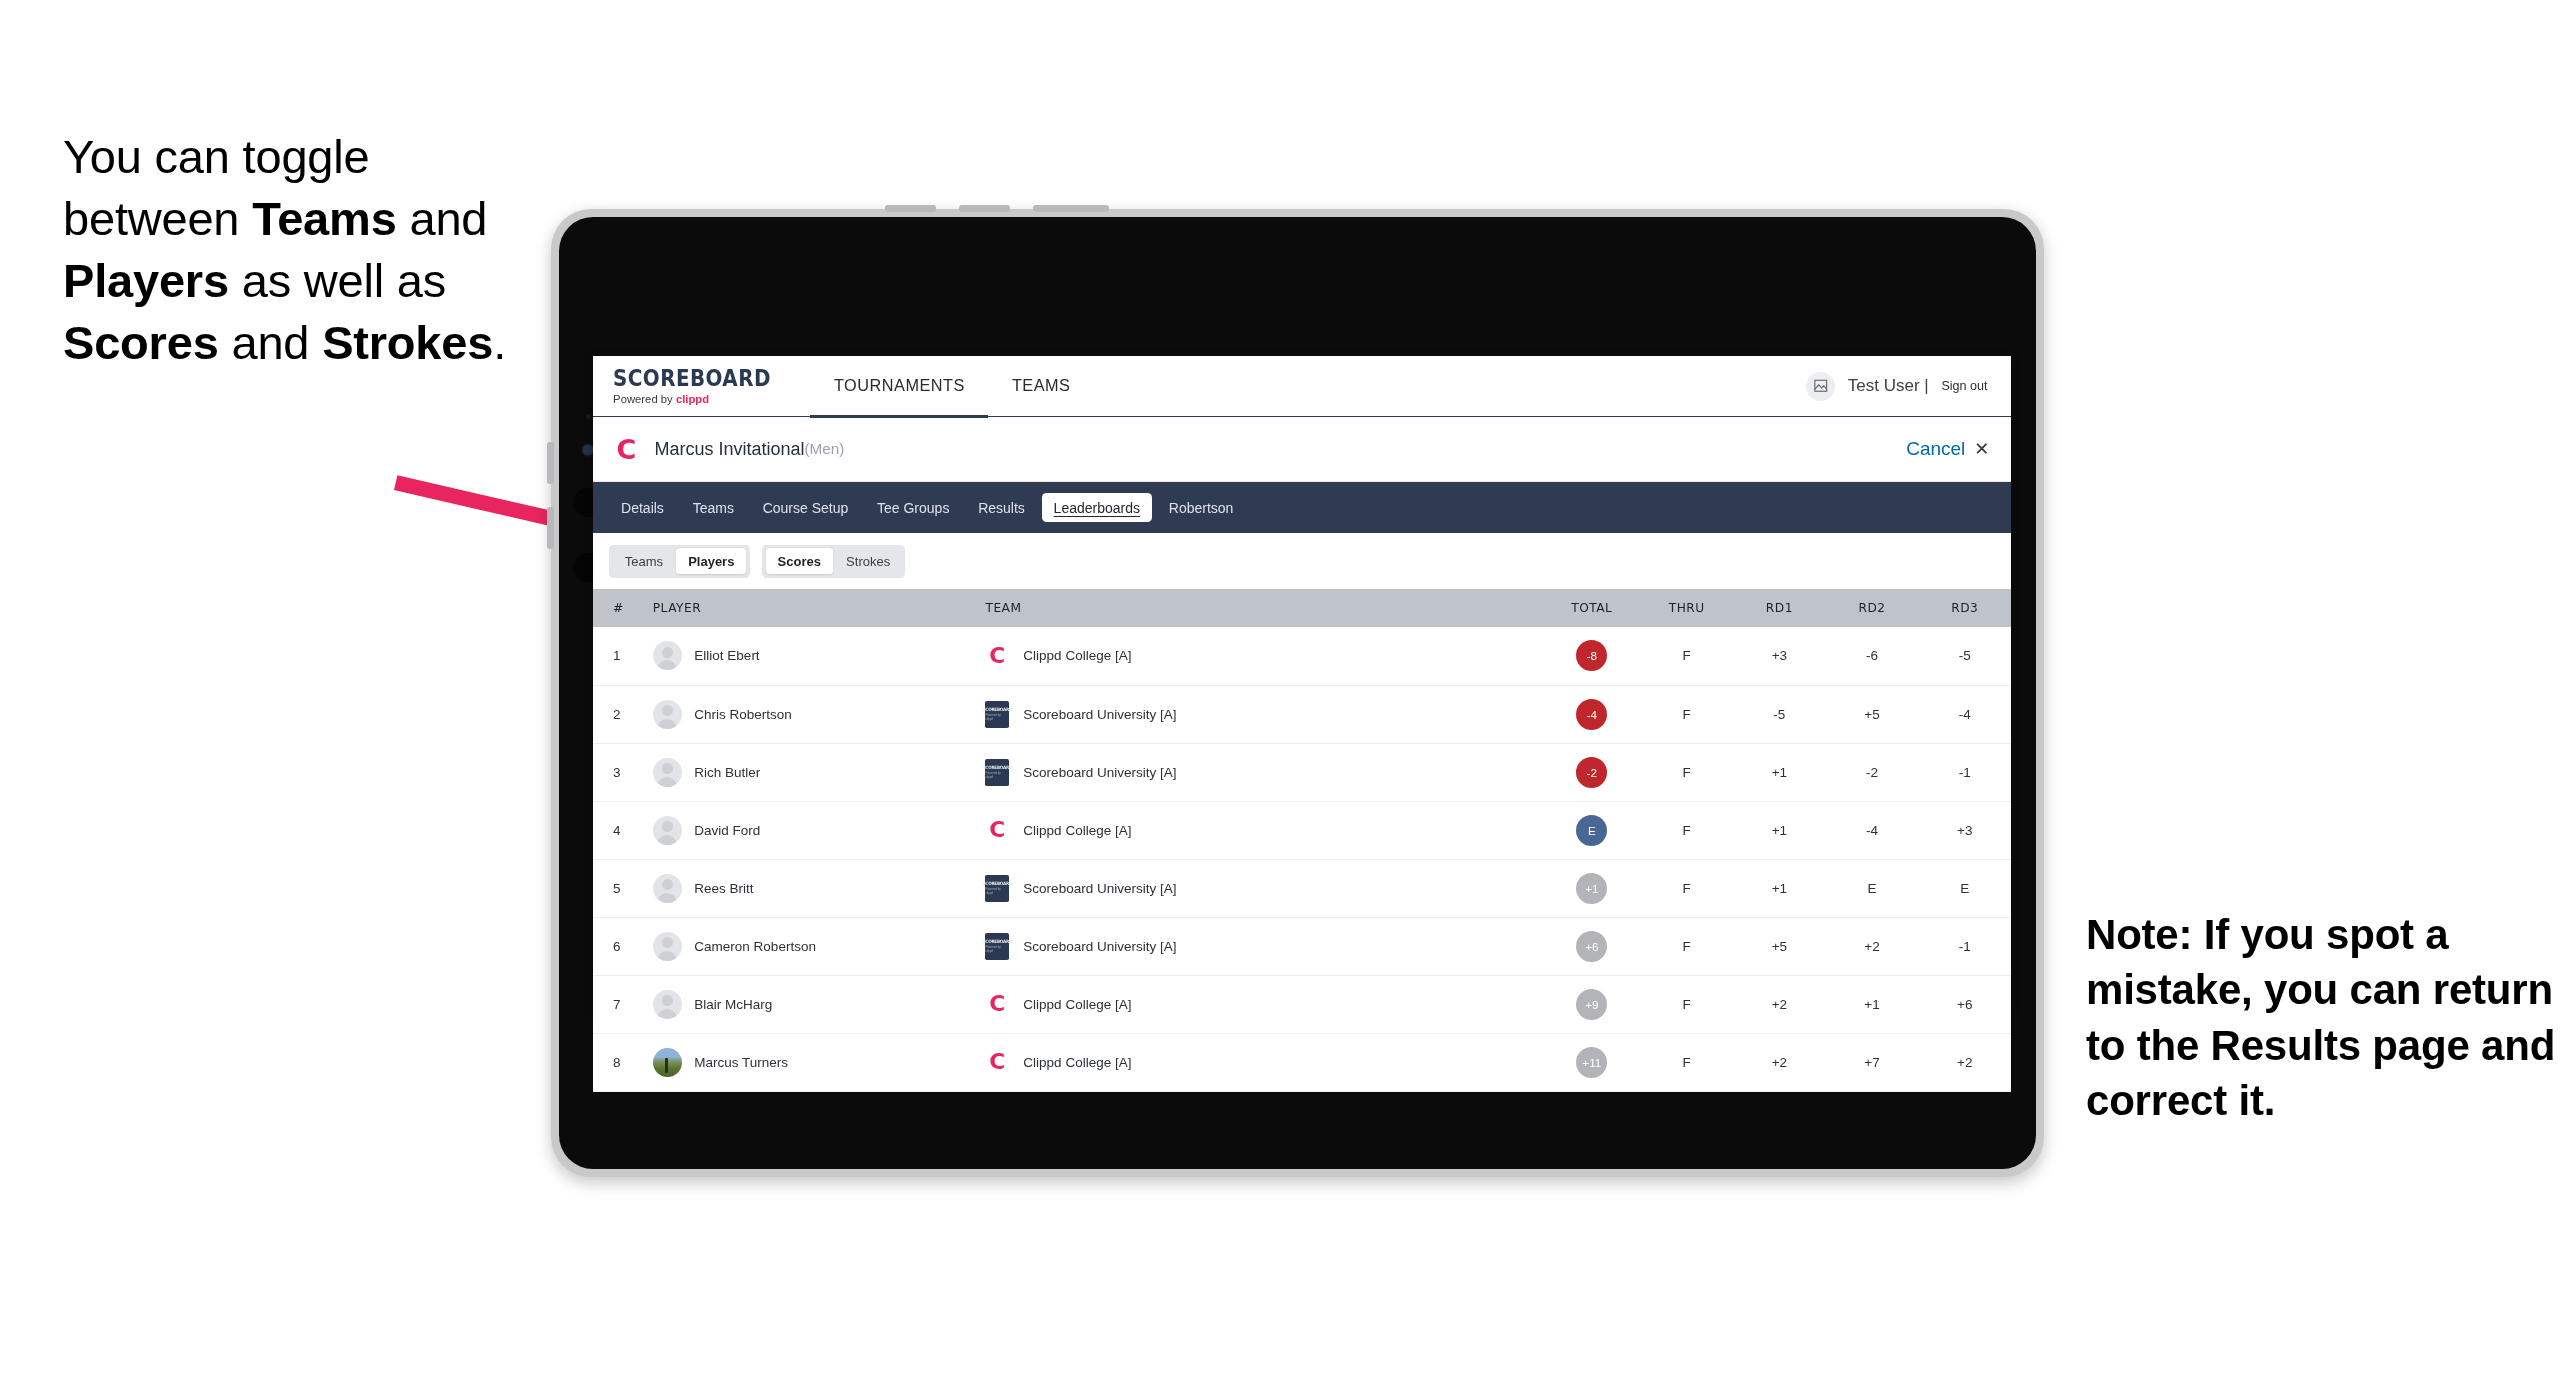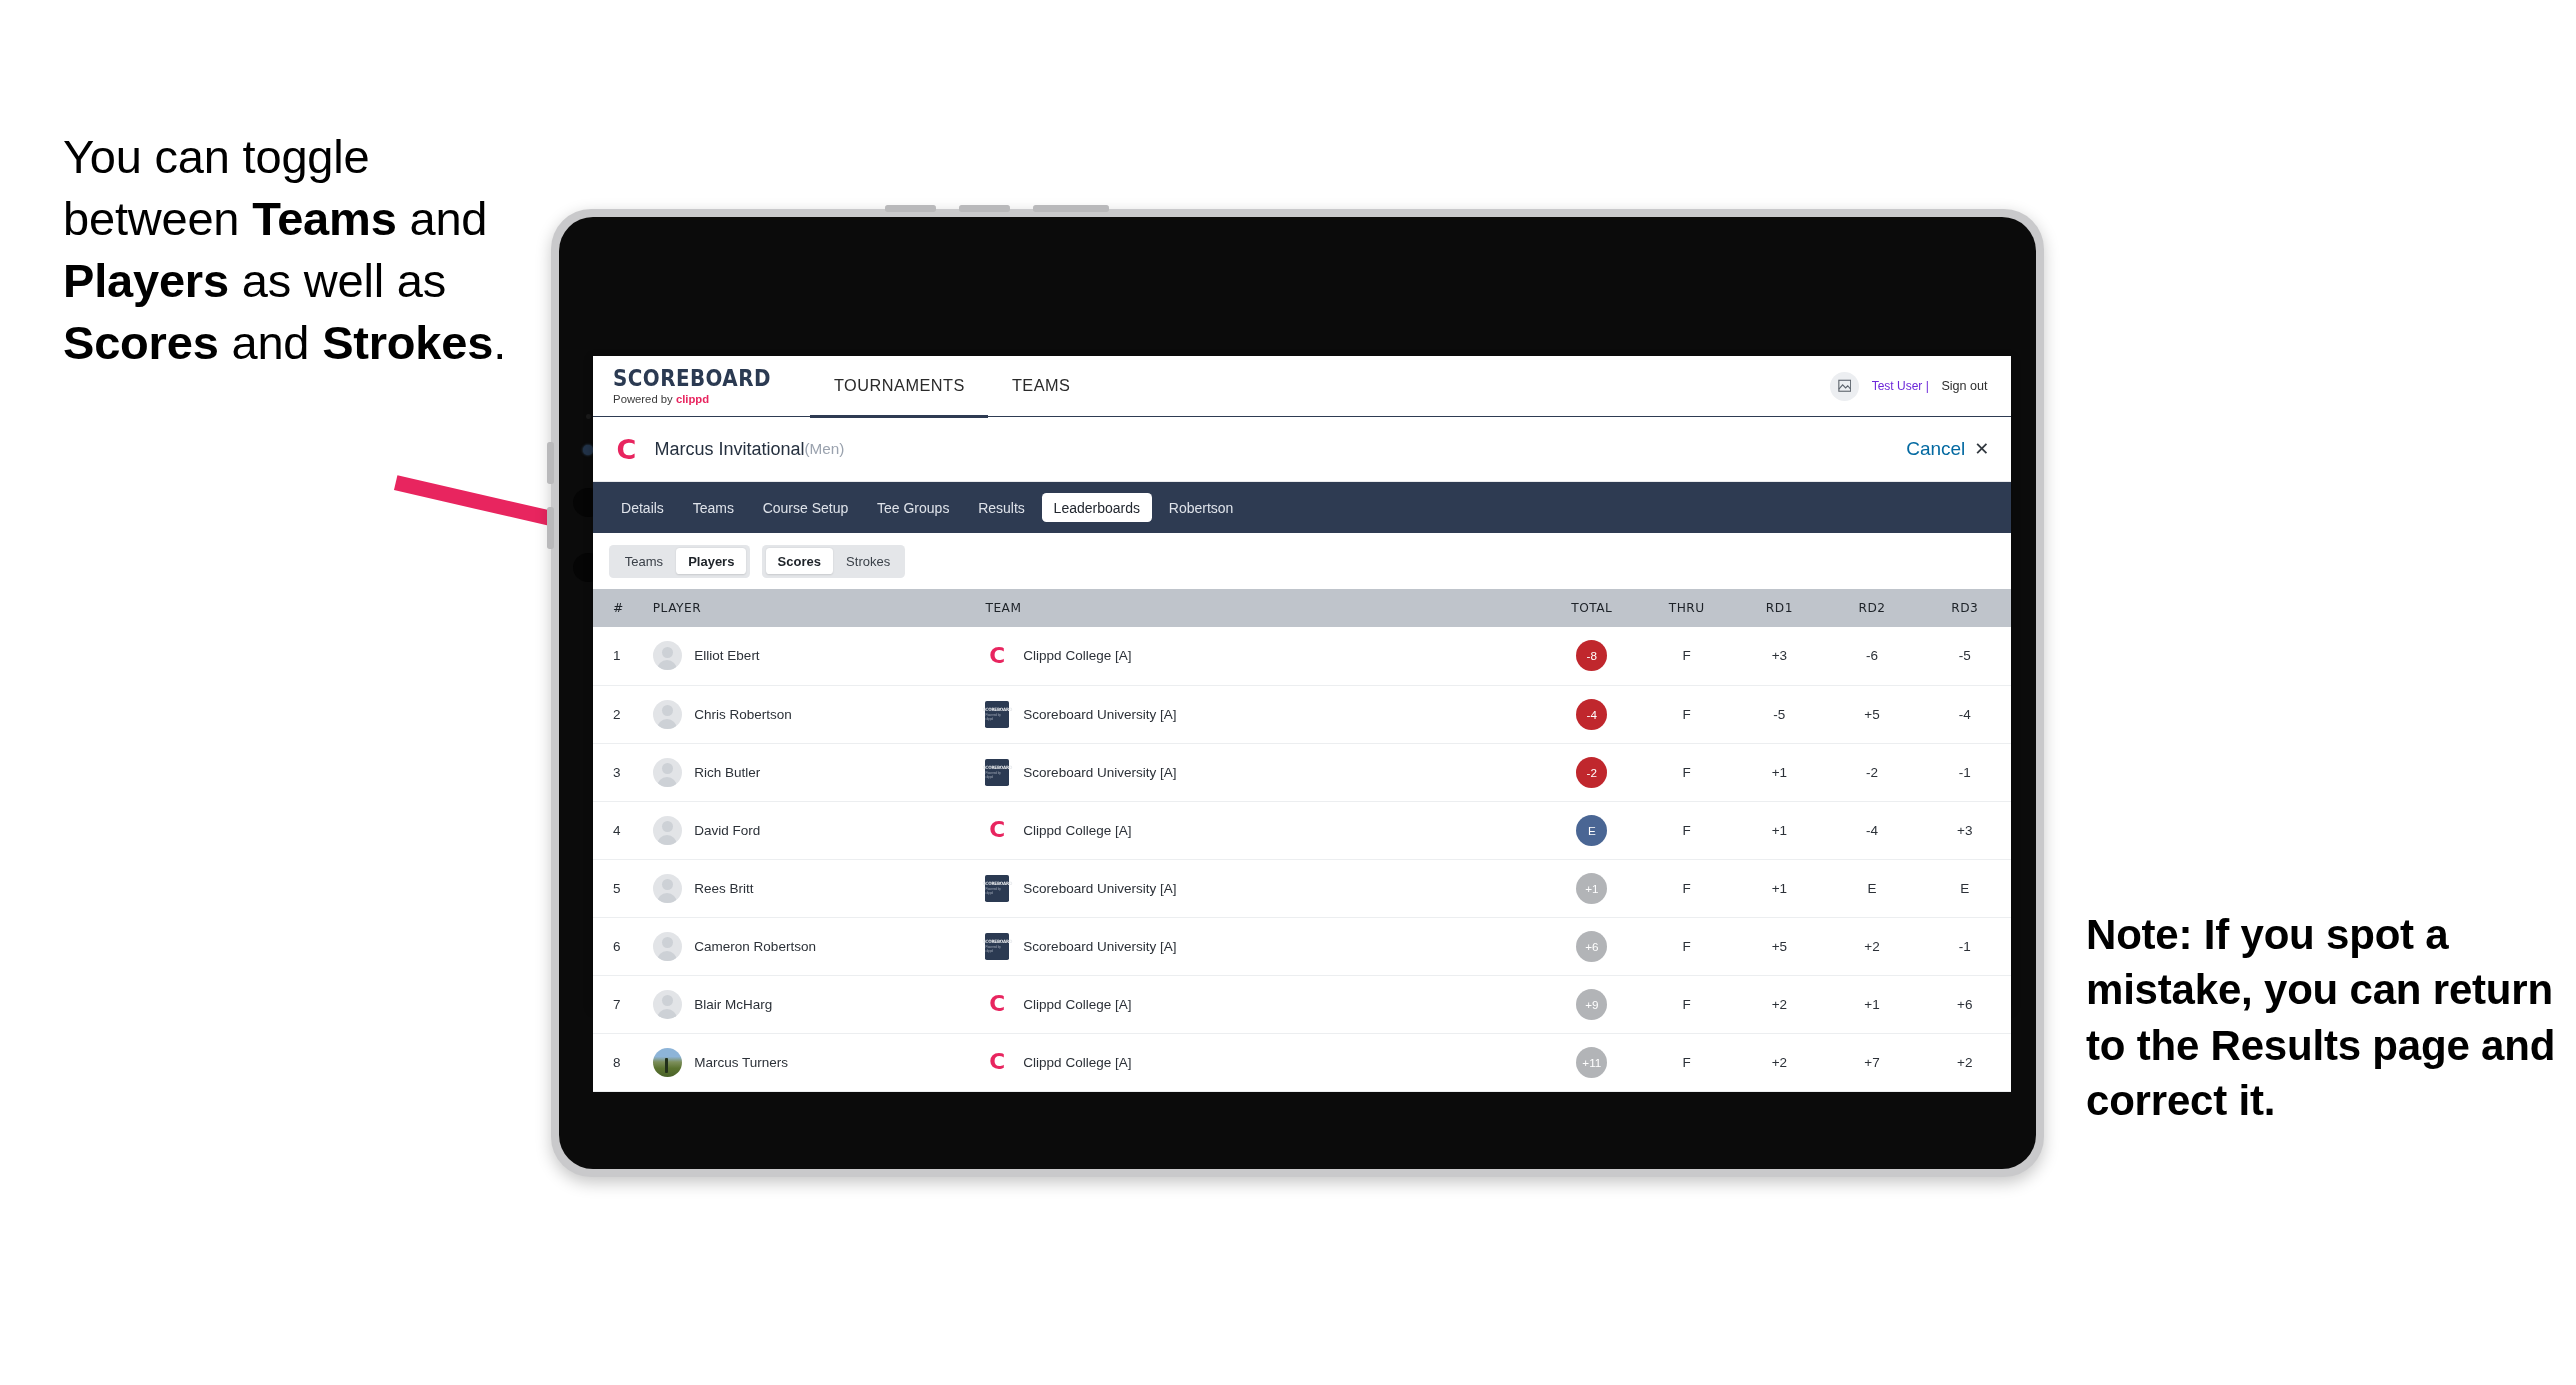--- a/index.html
+++ b/index.html
@@ -95,21 +95,21 @@
   }
   .toptab.active { border-bottom-color: #2e3b52; }
 
   #topbar-spacer { flex: 1; }
   #topbar-right { display:flex; align-items:center; padding-right: 23.5px; gap: 12.6px; }
   #avatar-btn {
     width: 29px; height: 29px; border-radius: 50%;
     background: #eceef1; display:flex; align-items:center; justify-content:center;
   }
   #avatar-btn svg { width: 13.5px; height: 13.5px; }
-  #user-name { font-size: 12px; color: #6d28d9; }
+  #user-name { font-size: 17px; color: #404040; }
   #sign-out { font-size: 12.6px; color: #2f2f2f; cursor: pointer; }
 
   
   #tcard { padding: 0; background: #fff; }
   #tcard-head {
     display:flex; align-items:center;
     height: 65px; padding: 0 21.7px 0 23.5px;
     border-bottom: 0.9px solid #e9eaec;
   }
   #t-logo { font-family: "DejaVu Sans", sans-serif; font-weight: 700; font-size: 27px;
@@ -124,21 +124,21 @@
   
   #navstrip {
     display:flex; align-items:center; gap: 5.4px;
     height: 51px; background: #2e3b52; padding: 0 16.3px;
   }
   .navitem {
     padding: 6.3px 11.7px; font-size: 14px; color: #dfe3ea;
     border-radius: 4.5px; cursor: pointer; white-space: nowrap;
   }
   .navitem.active {
-    background: #ffffff; color: #22272f; 
+    background: #ffffff; color: #22272f; text-decoration: underline;
     text-underline-offset: 2.7px; font-weight: 400;
   }
 
   
   #toggles { display:flex; align-items:center; gap: 12.6px;
              height: 56px; padding: 0 16.3px; background: #fff; }
   .seg { display:flex; background: #e4e6e9; border-radius: 4.5px; padding: 3.6px; gap: 1.8px; }
   .seg-btn {
     padding: 5.4px 11.7px; font-size: 13px; color: #3a4048;
     border-radius: 3.6px; cursor: pointer; white-space: nowrap;

